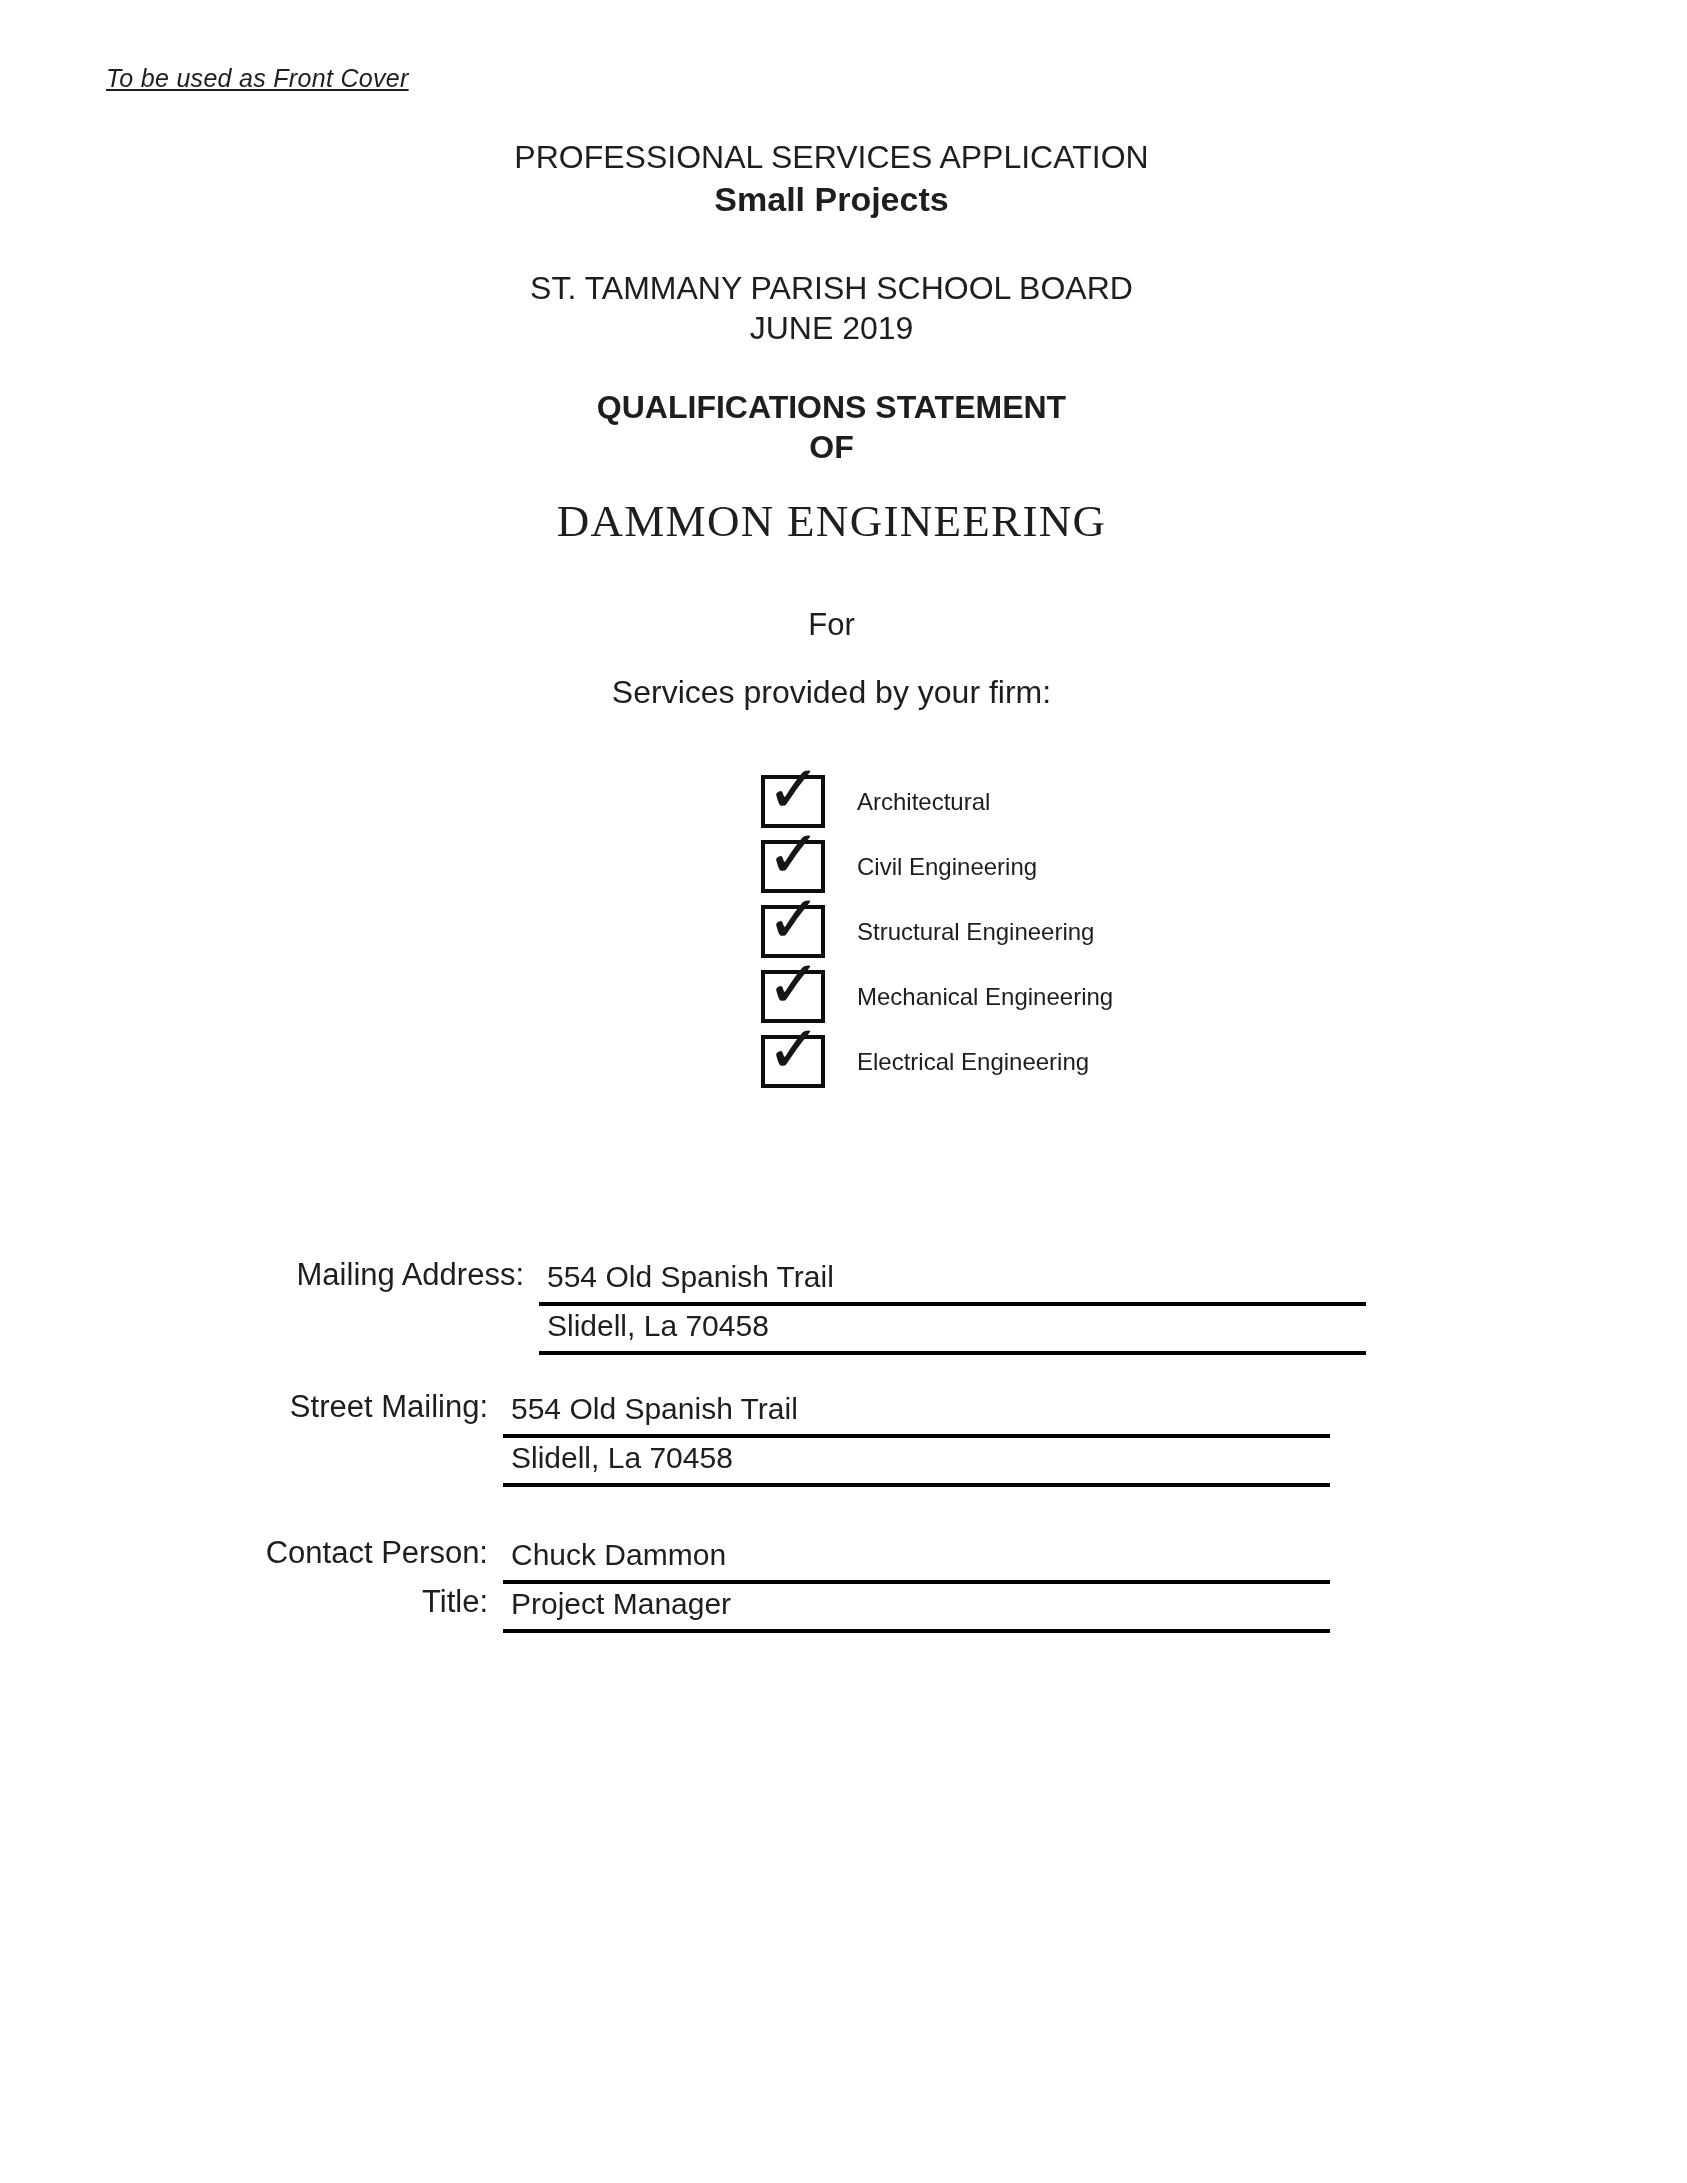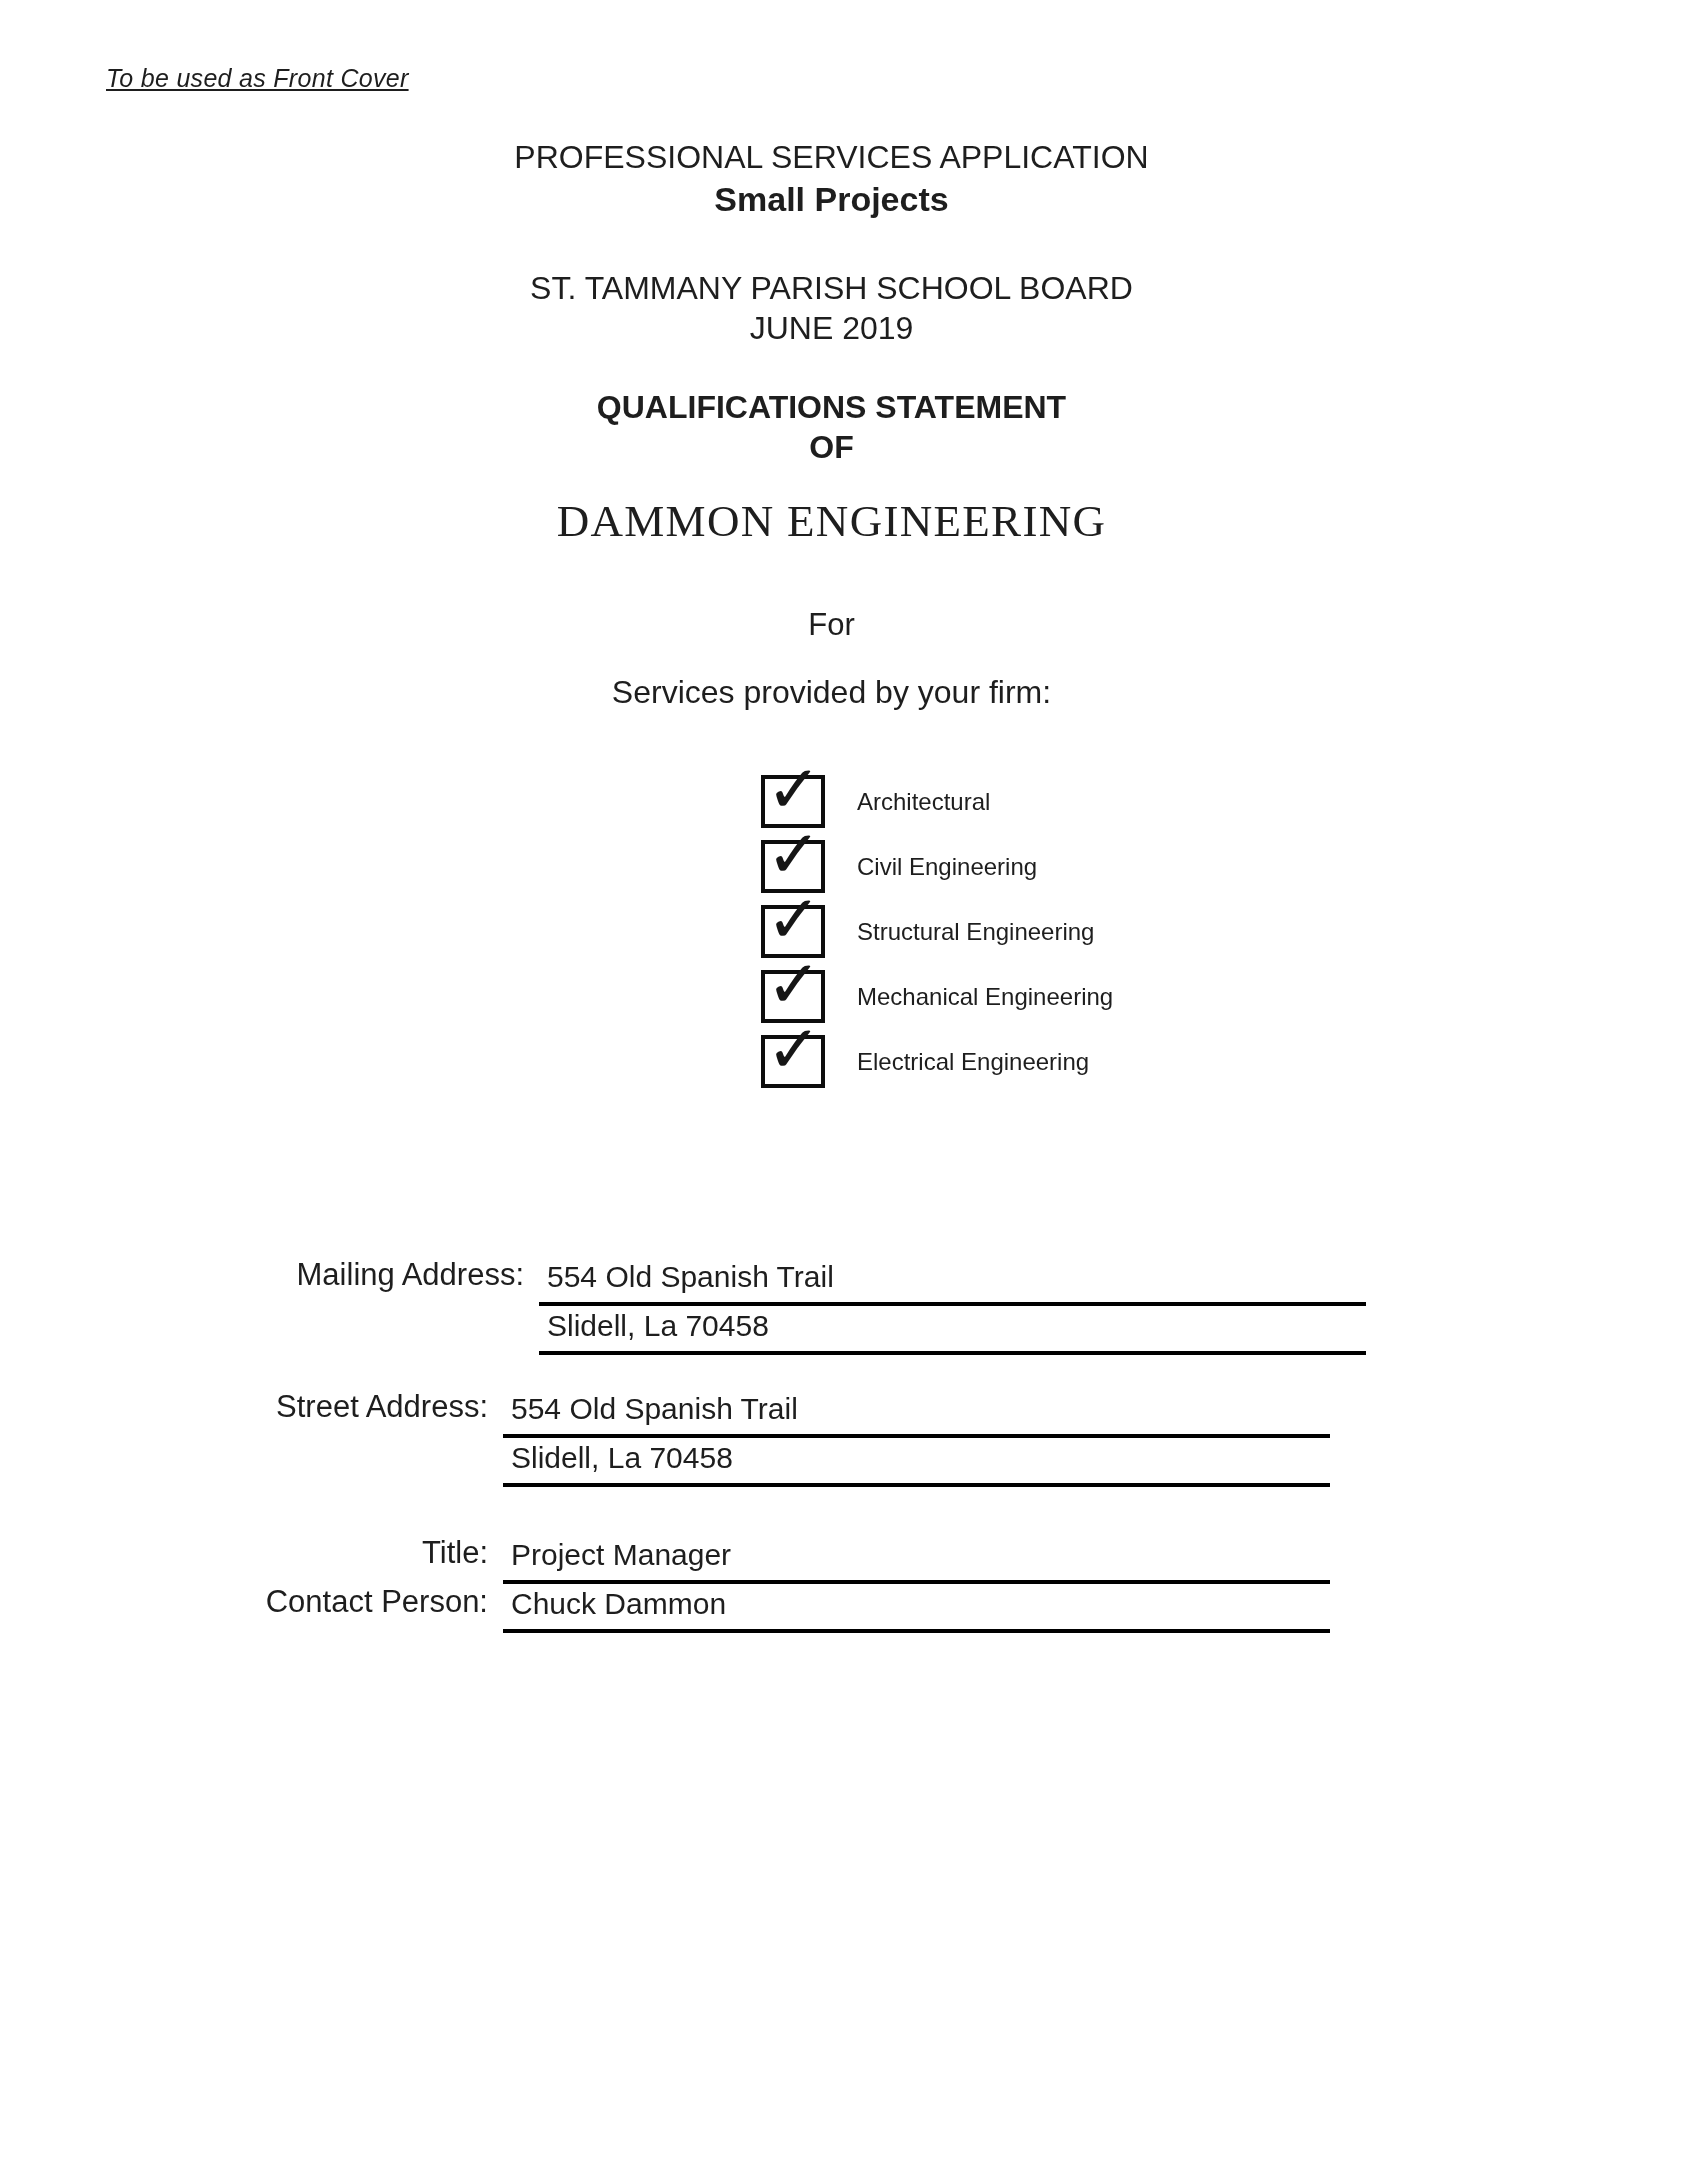--- a/index.html
+++ b/index.html
@@ -178,35 +178,35 @@
       <div class="fvalue">554 Old Spanish Trail</div>
     </div>
     <div class="frow">
       <div class="flabel"></div>
       <div class="fvalue">Slidell, La 70458</div>
     </div>
   </div>
 
   <div class="fgroup g-street">
     <div class="frow">
-      <div class="flabel">Street Address:</div>
+      <div class="flabel">Street Mailing:</div>
       <div class="fvalue">554 Old Spanish Trail</div>
     </div>
     <div class="frow">
       <div class="flabel"></div>
       <div class="fvalue">Slidell, La 70458</div>
     </div>
   </div>
 
   <div class="fgroup g-contact">
     <div class="frow">
+      <div class="flabel">Contact Person:</div>
+      <div class="fvalue">Chuck Dammon</div>
+    </div>
+    <div class="frow">
       <div class="flabel">Title:</div>
       <div class="fvalue">Project Manager</div>
     </div>
-    <div class="frow">
-      <div class="flabel">Contact Person:</div>
-      <div class="fvalue">Chuck Dammon</div>
-    </div>
   </div>
 
 
 </div>
 
 
 </body></html>

